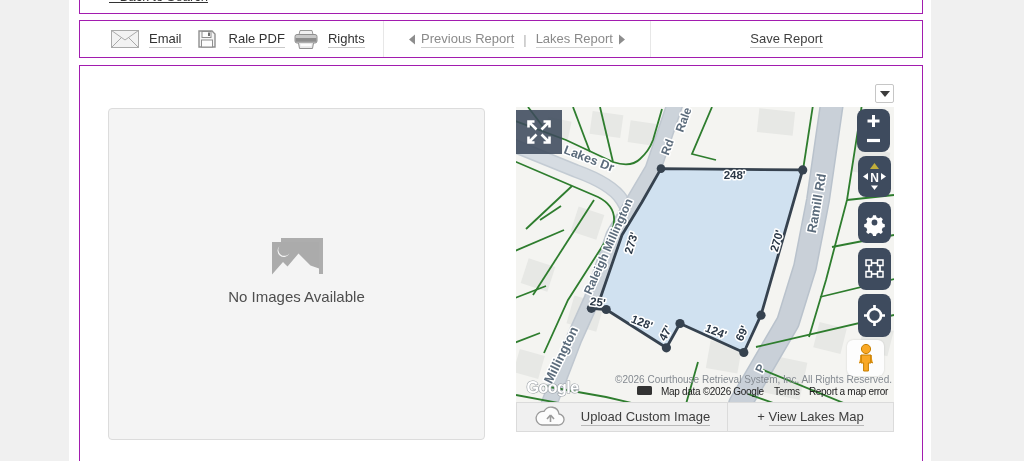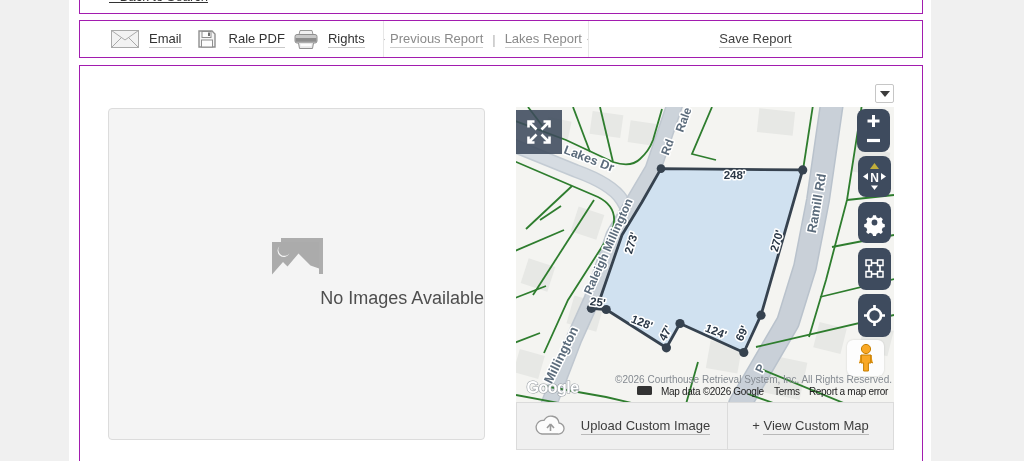--- a/index.html
+++ b/index.html
@@ -4,34 +4,34 @@
 <style>
   html,body{margin:0;padding:0;}
   body{width:1024px;height:461px;background:#f0f0f0;font-family:"Liberation Sans",sans-serif;position:relative;overflow:hidden;}
   .container{position:absolute;left:69px;top:0;width:862px;height:461px;background:#fff;}
   .box{position:absolute;background:#fff;border:1px solid #a21caf;box-sizing:border-box;}
   #hdrbox{left:79px;top:-26px;width:844px;height:40px;}
   #hdrbox a{position:absolute;left:29px;top:13.5px;font-size:13px;color:#333;text-decoration:underline;}
   #toolbar{left:79px;top:20px;width:844px;height:38px;display:flex;align-items:stretch;}
   .tcell{display:flex;align-items:center;box-sizing:border-box;white-space:nowrap;}
   .tc1{width:303px;padding-left:31px;}
-  .tc2{width:206px;border-left:1px solid #e7e7e7;border-right:1px solid #e7e7e7;justify-content:center;}
+  .tc2{width:268px;border-left:1px solid #e7e7e7;border-right:1px solid #e7e7e7;justify-content:center;}
   .tc3{flex:1;justify-content:center;}
   .tlink{font-size:13px;color:#333;border-bottom:1px solid #c9c9c9;padding-bottom:1px;line-height:15px;}
   .glink{font-size:13px;color:#8a8a8a;border-bottom:1px solid #cfcfcf;padding-bottom:1px;line-height:15px;}
   .ticon{margin-right:10px;display:block;}
   #mainbox{left:79px;top:65px;width:844px;height:430px;}
   #ddbtn{position:absolute;left:875px;top:84px;width:19px;height:19px;background:#fff;border:1px solid #c6c6c6;box-sizing:border-box;border-radius:2px;}
   #ddbtn:after{content:"";position:absolute;left:4px;top:6px;border-left:5px solid transparent;border-right:5px solid transparent;border-top:6px solid #3c3c3c;}
   #noimg{position:absolute;left:108px;top:108px;width:377px;height:332px;background:#f4f4f4;border:1px solid #dcdcdc;box-sizing:border-box;border-radius:4px;}
-  #noimg .txt{position:absolute;left:0;top:179px;width:100%;text-align:right;font-size:18px;color:#4e4e4e;}
+  #noimg .txt{position:absolute;left:0;top:179px;width:100%;text-align:center;font-size:15px;color:#4e4e4e;}
   #noimg svg{position:absolute;left:163px;top:129px;}
   #mapwrap{position:absolute;left:516px;top:107px;width:378px;height:329px;}
   #mapsvg{position:absolute;left:0;top:0;}
-  #mapbar{position:absolute;left:0;top:295px;width:378px;height:48px;display:flex;box-sizing:border-box;}
+  #mapbar{position:absolute;left:0;top:295px;width:378px;height:30px;display:flex;box-sizing:border-box;}
   .mcell{background:#f0f0f0;border:1px solid #dbdbdb;box-sizing:border-box;display:flex;align-items:center;justify-content:center;font-size:13px;color:#3d3d3d;}
   .mc1{width:211px;border-right:none;}
   .mc2{width:167px;}
   .mcell span{border-bottom:1px solid #b9b9b9;padding-bottom:1px;}
   
   .navbtn{position:absolute;background:#3e4b5e;border-radius:8px;width:33px;}
   #fsbtn{position:absolute;left:0;top:3px;width:46px;height:44px;background:rgba(62,74,92,0.88);display:flex;align-items:center;justify-content:center;}
   #zoomctl{left:341px;top:2px;height:43px;}
   #compass{left:342px;top:49px;height:41px;}
   #gearbtn{left:342px;top:95px;height:41px;}
@@ -245,16 +245,16 @@
   <div id="mapbar">
     <div class="mcell mc1">
         <svg width="33" height="22" viewBox="0 0 33 22" style="margin-right:14px">
           <path d="M8,19 a6,6 0 1 1 2,-13.6 a8,8 0 0 1 15,2.6 a5.5,5.5 0 0 1 -1,11 z" fill="#fcfcfc" stroke="#9a9a9a" stroke-width="1.3"></path>
           <path d="M16.5,16 v-7 m0,0 l-3.5,4 m3.5,-4 l3.5,4" stroke="#9a9a9a" stroke-width="1.6" fill="none"></path>
         </svg>
         <span>Upload Custom Image</span>
       </div>
     <div class="mcell mc2">
         <span style="border-bottom:none;padding-bottom:1px;">+&nbsp;</span>
-        <span>View Custom Map</span>
+        <span>View Lakes Map</span>
       </div>
   </div>
 </div>
 
 </body></html>

